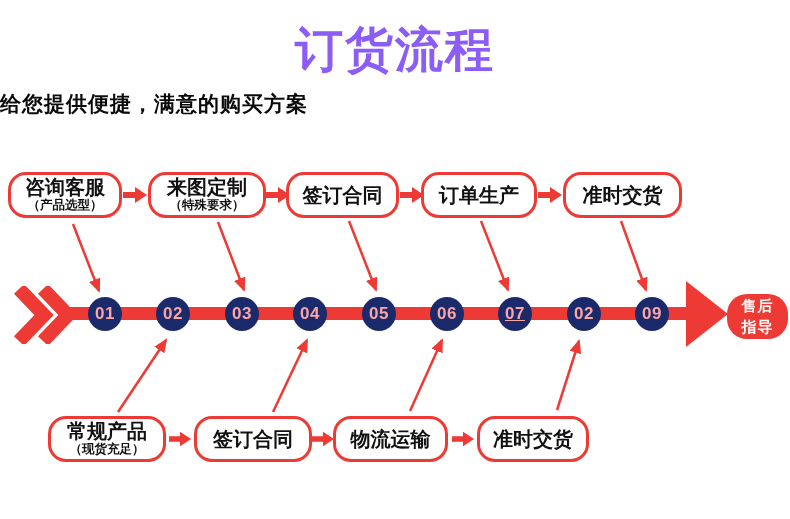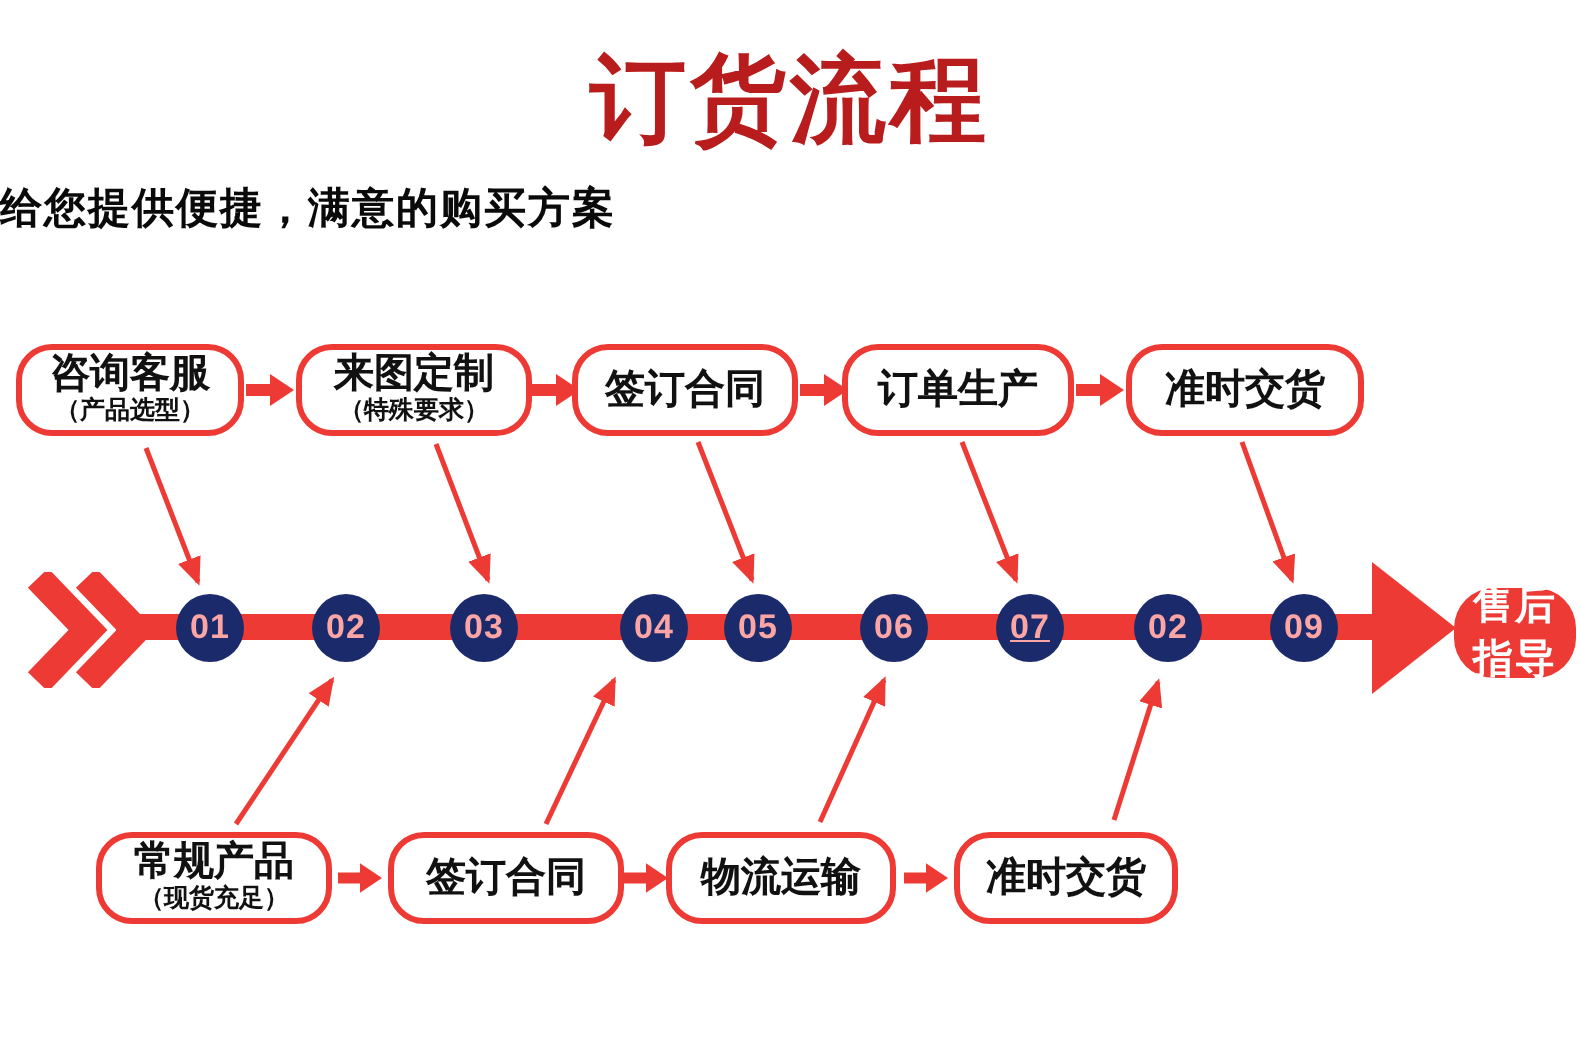--- a/index.html
+++ b/index.html
@@ -2,21 +2,21 @@
 <html><head>
 <meta charset="utf-8">
 <style>
   html,body{margin:0;padding:0;background:#fff;}
   .page{
     position:relative;width:790px;height:519px;background:#ffffff;overflow:hidden;
     font-family:"Liberation Sans","DejaVu Sans",sans-serif;
   }
   .title{
     position:absolute;top:18px;left:0;width:100%;text-align:center;
-    font-size:48px;font-weight:700;color:#b91c1c;letter-spacing:2px;
+    font-size:48px;font-weight:700;color:#8b5cf6;letter-spacing:2px;
   }
   .subtitle{
     position:absolute;top:90px;left:0;width:100%;text-align:left;
     font-size:21px;font-weight:700;color:#0a0a0a;letter-spacing:1px;
   }
   .step-box{
     position:absolute;height:46px;box-sizing:border-box;background:#fff;
     border:3px solid #ee3a34;border-radius:18px;
     display:flex;flex-direction:column;align-items:center;justify-content:center;
     z-index:3;
@@ -33,21 +33,21 @@
     border-left:42px solid #ee3a34;border-top:33px solid transparent;border-bottom:33px solid transparent;
   }
   .node{
     position:absolute;top:297px;width:34px;height:34px;border-radius:50%;
     background:#1b2a6b;color:#fca5a5;display:flex;align-items:center;justify-content:center;
     font-size:17px;font-weight:700;z-index:4;letter-spacing:0.5px;
   }
   .aftersale{
     position:absolute;left:727px;top:294px;width:61px;height:45px;border-radius:20px;
     background:#ee3a34;color:#fff;display:flex;flex-direction:column;align-items:center;justify-content:center;
-    font-size:20px;font-weight:700;line-height:1.35;letter-spacing:1px;z-index:3;
+    font-size:15px;font-weight:700;line-height:1.35;letter-spacing:1px;z-index:3;
   }
   .overlay{position:absolute;left:0;top:0;z-index:2;pointer-events:none;}
 </style>
 </head>
 <body>
 
 <div class="page">
 
   <div class="title">订货流程</div>
   <div class="subtitle">给您提供便捷，满意的购买方案</div>
@@ -86,21 +86,21 @@
   <svg class="chevrons" width="62" height="58" viewBox="0 0 62 58">
     <polyline points="7,3 32,29 7,55" stroke="#ee3a34" stroke-width="14" fill="none" stroke-linejoin="miter"></polyline>
     <polyline points="31,3 56,29 31,55" stroke="#ee3a34" stroke-width="14" fill="none" stroke-linejoin="miter"></polyline>
   </svg>
   <div class="timeline-bar"></div>
   <div class="tri-head"></div>
 
   <div class="node" style="left:88px;">01</div>
   <div class="node" style="left:156px;">02</div>
   <div class="node" style="left:225px;">03</div>
-  <div class="node" style="left:293px;margin-left:17px;">04</div>
+  <div class="node" style="left:293px;">04</div>
   <div class="node" style="left:362px;">05</div>
   <div class="node" style="left:430px;">06</div>
   <div class="node" style="left:498px;text-decoration:underline;">07</div>
   <div class="node" style="left:567px;">02</div>
   <div class="node" style="left:635px;">09</div>
 
   <div class="aftersale">
     <span>售后</span>
     <span>指导</span>
   </div>

